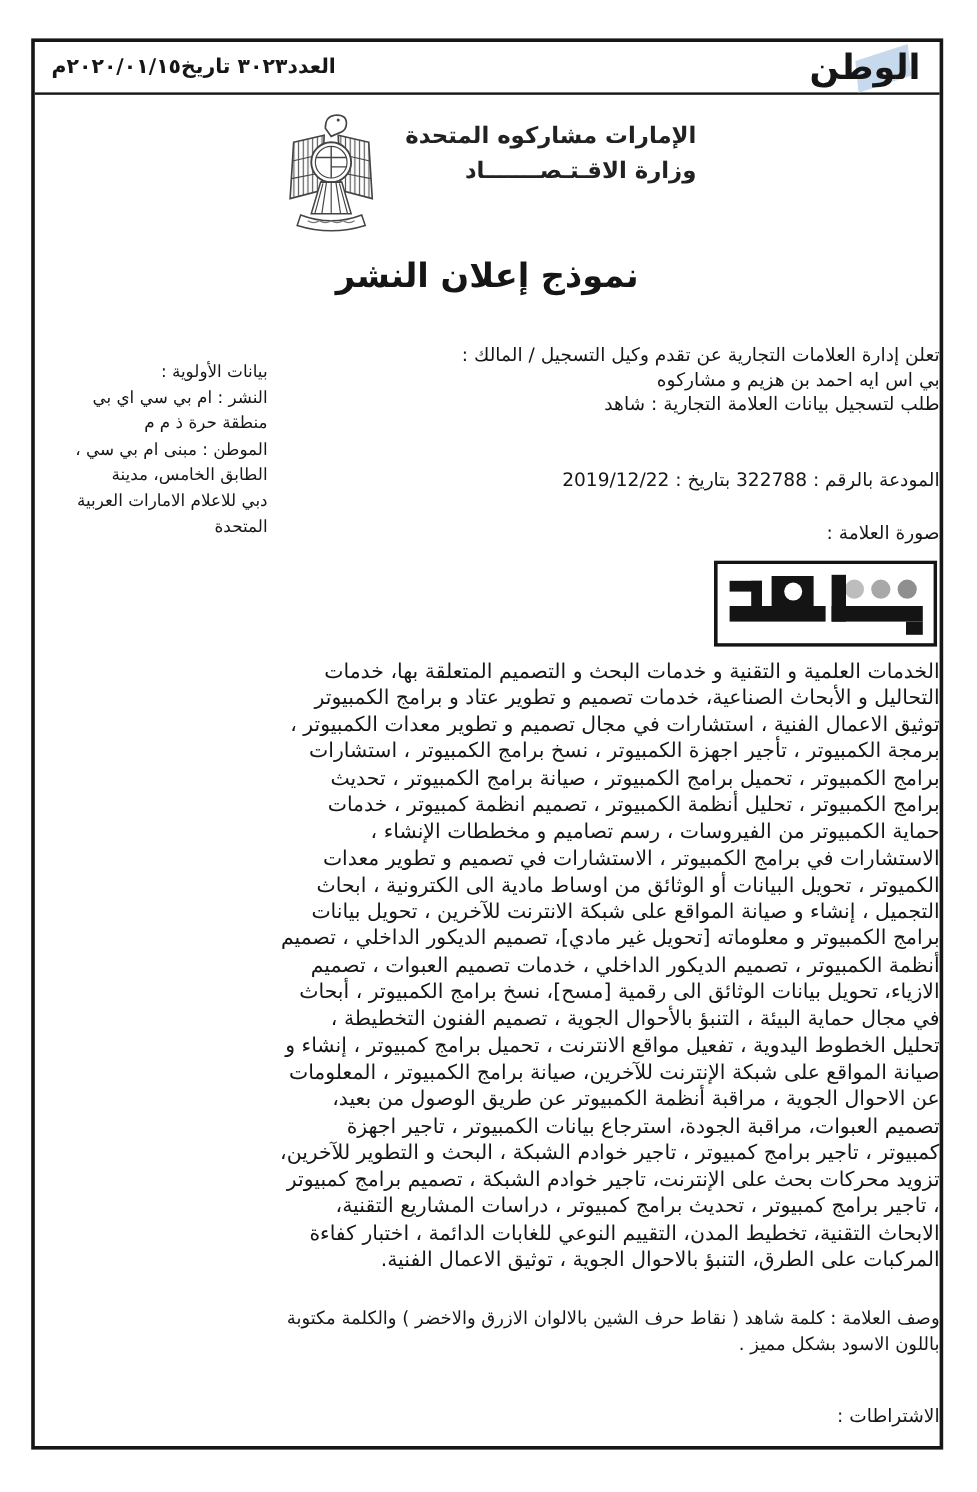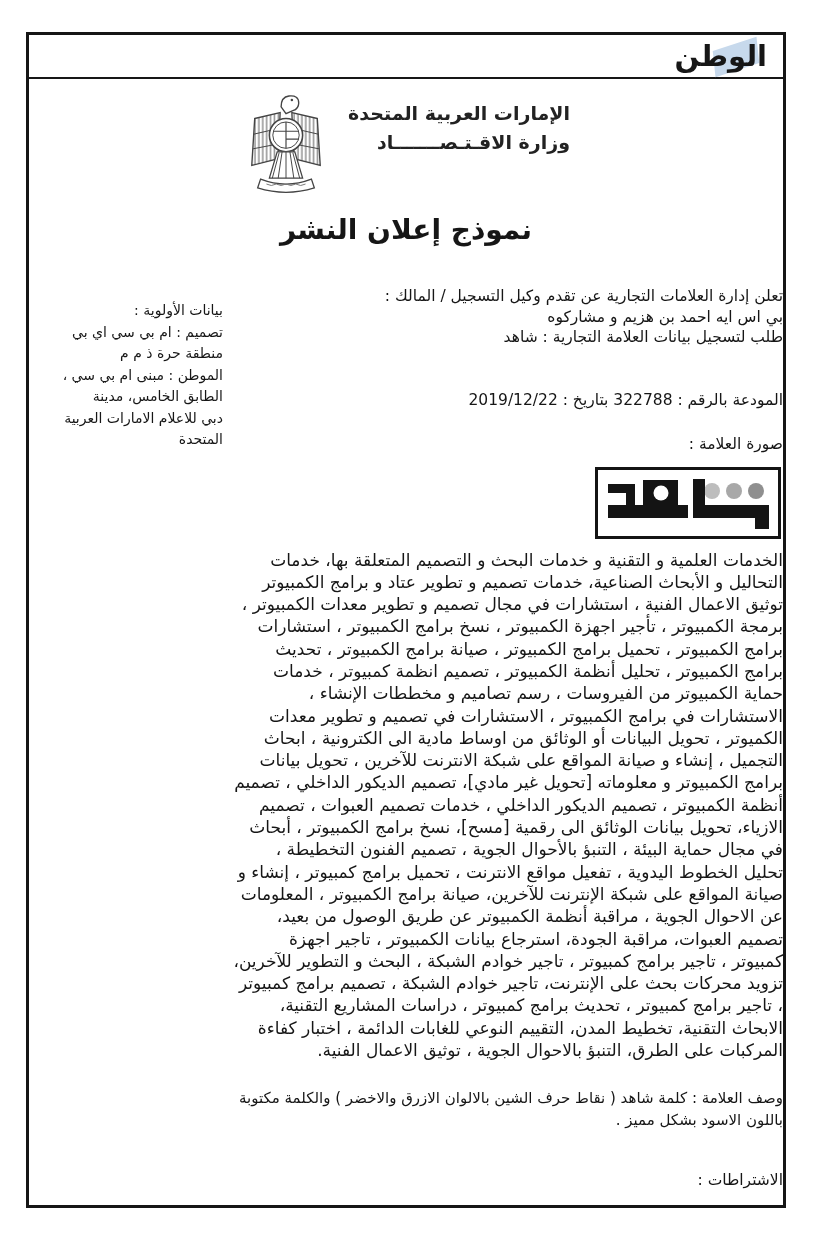--- a/index.html
+++ b/index.html
@@ -104,25 +104,26 @@
 <body>
 
 <div class="page">
   <div class="frame">
 
     <div class="masthead">
       <div class="paper-name">
         <span class="logo-accent"></span>
         <span class="logo-text">الوطن</span>
       </div>
+      <div class="issue">العدد٣٠٢٣ تاريخ٢٠٢٠/٠١/١٥م</div>
     </div>
 
     <div class="emblem-row">
       <div class="ministry-text">
-        <div>الإمارات العربية المتحدة</div>
+        <div>الإمارات مشاركوه المتحدة</div>
         <div>وزارة الاقـتـصـــــــاد</div>
       </div>
       <svg class="falcon-svg" width="88" height="106" viewBox="0 0 90 106">
         <defs>
           <pattern id="hatch" width="4" height="4" patternUnits="userSpaceOnUse">
             <rect width="4" height="4" fill="#ffffff"></rect>
             <line x1="1.2" y1="0" x2="1.2" y2="4" stroke="#555" stroke-width="1"></line>
           </pattern>
         </defs>
 
@@ -177,21 +178,21 @@
         </div>
 
         <p class="services">الخدمات العلمية و التقنية و خدمات البحث و التصميم المتعلقة بها، خدمات التحاليل و الأبحاث الصناعية، خدمات تصميم و تطوير عتاد و برامج الكمبيوتر توثيق الاعمال الفنية ، استشارات في مجال تصميم و تطوير معدات الكمبيوتر ، برمجة الكمبيوتر ، تأجير اجهزة الكمبيوتر ، نسخ برامج الكمبيوتر ، استشارات برامج الكمبيوتر ، تحميل برامج الكمبيوتر ، صيانة برامج الكمبيوتر ، تحديث برامج الكمبيوتر ، تحليل أنظمة الكمبيوتر ، تصميم انظمة كمبيوتر ، خدمات حماية الكمبيوتر من الفيروسات ، رسم تصاميم و مخططات الإنشاء ، الاستشارات في برامج الكمبيوتر ، الاستشارات في تصميم و تطوير معدات الكميوتر ، تحويل البيانات أو الوثائق من اوساط مادية الى الكترونية ، ابحاث التجميل ، إنشاء و صيانة المواقع على شبكة الانترنت للآخرين ، تحويل بيانات برامج الكمبيوتر و معلوماته [تحويل غير مادي]، تصميم الديكور الداخلي ، تصميم أنظمة الكمبيوتر ، تصميم الديكور الداخلي ، خدمات تصميم العبوات ، تصميم الازياء، تحويل بيانات الوثائق الى رقمية [مسح]، نسخ برامج الكمبيوتر ، أبحاث في مجال حماية البيئة ، التنبؤ بالأحوال الجوية ، تصميم الفنون التخطيطة ، تحليل الخطوط اليدوية ، تفعيل مواقع الانترنت ، تحميل برامج كمبيوتر ، إنشاء و صيانة المواقع على شبكة الإنترنت للآخرين، صيانة برامج الكمبيوتر ، المعلومات عن الاحوال الجوية ، مراقبة أنظمة الكمبيوتر عن طريق الوصول من بعيد، تصميم العبوات، مراقبة الجودة، استرجاع بيانات الكمبيوتر ، تاجير اجهزة كمبيوتر ، تاجير برامج كمبيوتر ، تاجير خوادم الشبكة ، البحث و التطوير للآخرين، تزويد محركات بحث على الإنترنت، تاجير خوادم الشبكة ، تصميم برامج كمبيوتر ، تاجير برامج كمبيوتر ، تحديث برامج كمبيوتر ، دراسات المشاريع التقنية، الابحاث التقنية، تخطيط المدن، التقييم النوعي للغابات الدائمة ، اختبار كفاءة المركبات على الطرق، التنبؤ بالاحوال الجوية ، توثيق الاعمال الفنية.</p>
         <p class="mark-desc">وصف العلامة : كلمة شاهد ( نقاط حرف الشين بالالوان الازرق والاخضر ) والكلمة مكتوبة باللون الاسود بشكل مميز .</p>
         <p class="conditions">الاشتراطات :</p>
       </div>
 
       <div class="side-col">
         <div class="priority">
           <p>بيانات الأولوية :</p>
-          <p>تصميم :  ام بي سي اي بي منطقة حرة ذ م م</p>
+          <p>النشر :  ام بي سي اي بي منطقة حرة ذ م م</p>
           <p>الموطن : مبنى ام بي سي ، الطابق الخامس، مدينة</p>
           <p>دبي للاعلام الامارات العربية المتحدة</p>
         </div>
       </div>
 
     </div>
   </div>
 </div>
 
 </body></html>

